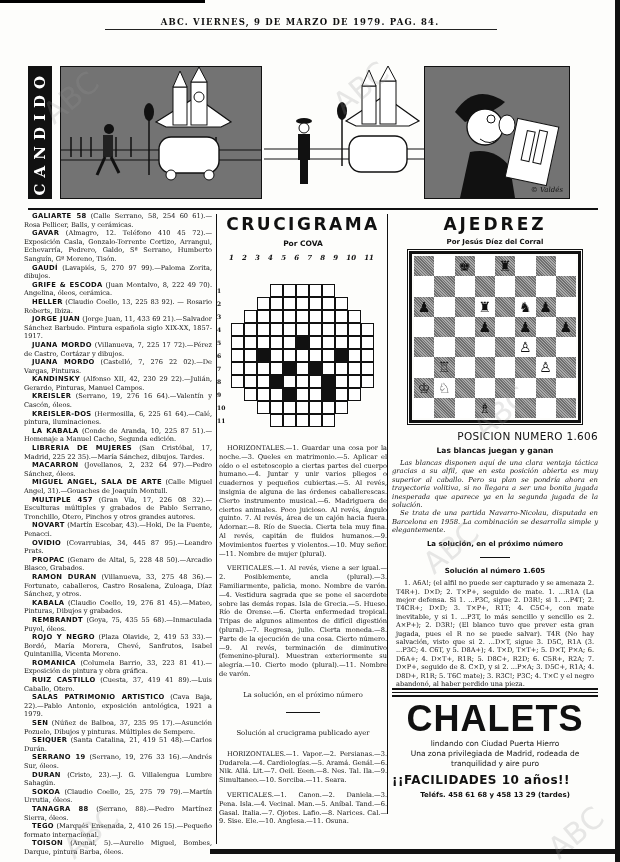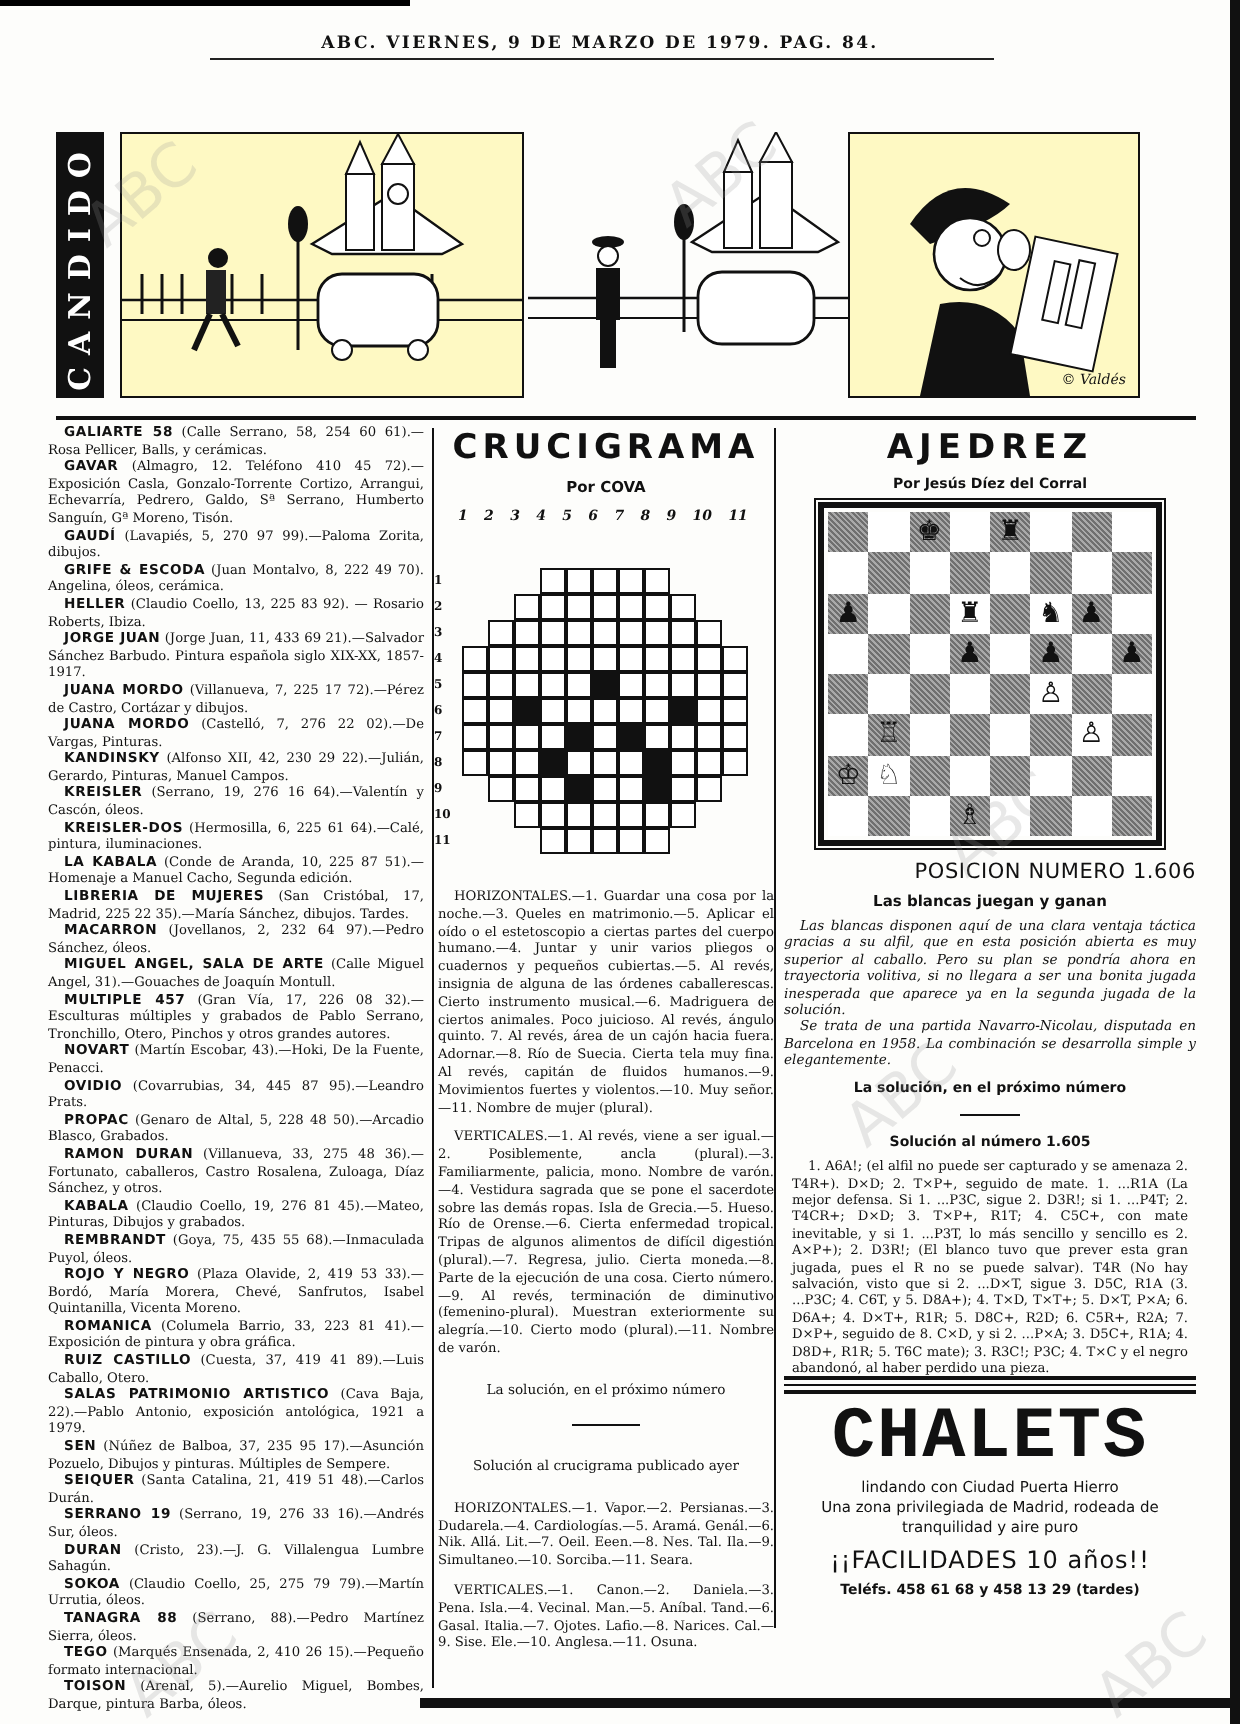--- a/index.html
+++ b/index.html
@@ -10,21 +10,21 @@
   .masthead { position:absolute; left:105px; top:17px; width:390px; text-align:center;
               font-family:"DejaVu Serif", serif; font-weight:bold; font-size:8.5px; letter-spacing:1.2px; }
   .masthead-rule { position:absolute; left:105px; top:29px; width:392px; height:1px; background:#222; }
 
   
   .strip { position:absolute; left:28px; top:66px; width:540px; height:134px; }
   .candido { position:absolute; left:0; top:0; width:24px; height:133px; background:#111; color:#fff;
              display:flex; align-items:center; justify-content:center; }
   .candido span { writing-mode:vertical-rl; transform:rotate(180deg); font-family:"DejaVu Serif", serif;
                   font-weight:bold; font-size:15px; letter-spacing:6px; }
-  .panel { position:absolute; border:1.5px solid #111; background:#fef9c3; }
+  .panel { position:absolute; border:1.5px solid #111; background:#737373; }
   .p1 { left:32px; top:0; width:200px; height:131px; }
   .p2 { left:236px; top:0; width:160px; height:131px; border:none; background:transparent; }
   .p3 { left:396px; top:0; width:144px; height:131px; }
   .signature { position:absolute; right:6px; bottom:4px; font-size:7px; font-style:italic; }
 
   
   .col-rule { position:absolute; background:#111; }
 
   
   .listings { position:absolute; left:24px; top:212px; width:188px; font-size:6.6px; line-height:8.6px; }
@@ -60,24 +60,24 @@
   .aj-text p { margin:0; text-indent:8px; }
   .aj-sol-note { font-family:"DejaVu Sans", sans-serif; font-weight:bold; font-size:7px; text-align:center; margin-top:5px; }
   .aj-rule { width:30px; height:1.5px; background:#111; margin:9px auto 9px; }
   .aj-sol-title { font-family:"DejaVu Sans", sans-serif; font-weight:bold; font-size:7px; text-align:center; }
   .aj-sol { font-size:6.6px; line-height:8.4px; text-align:justify; margin-top:4px; }
   .aj-sol p { margin:4px; text-indent:8px; }
 
   
   .ad { position:absolute; left:392px; top:688px; width:206px; }
   .ad-rules div { height:1.5px; background:#111; margin-bottom:2px; }
-  .ad-title { font-family:Liberation Mono, monospace; font-weight:bold; font-size:36px; letter-spacing:1px; text-align:center; line-height:40px; margin-top:2px; }
+  .ad-title { font-family:Liberation Sans, sans-serif; font-weight:bold; font-size:36px; letter-spacing:1px; text-align:center; line-height:40px; margin-top:2px; }
   .ad-line { font-family:"DejaVu Sans", sans-serif; font-size:7.5px; text-align:center; line-height:10px; }
   .ad-line.b { font-weight:normal; }
-  .ad-promo { font-family:"DejaVu Sans", sans-serif; font-weight:normal; font-size:12px; text-align:center; margin-top:4px; letter-spacing:0.5px; }
+  .ad-promo { font-family:"DejaVu Sans", sans-serif; font-weight:bold; font-size:12px; margin-top:4px; letter-spacing:0.5px; }
   .ad-phone { font-family:"DejaVu Sans", sans-serif; font-weight:bold; font-size:7px; text-align:center; margin-top:4px; }
 
   .bottom-rule { position:absolute; left:210px; top:849px; width:410px; height:5px; background:#111; }
   .watermark { position:absolute; font-family:"DejaVu Sans", sans-serif; font-size:30px; color:rgba(150,150,150,0.22); transform:rotate(-40deg); pointer-events:none; }
 </style>
 </head>
 <body>
 
 <div class="topbar"></div>
 <div class="rightedge"></div>

